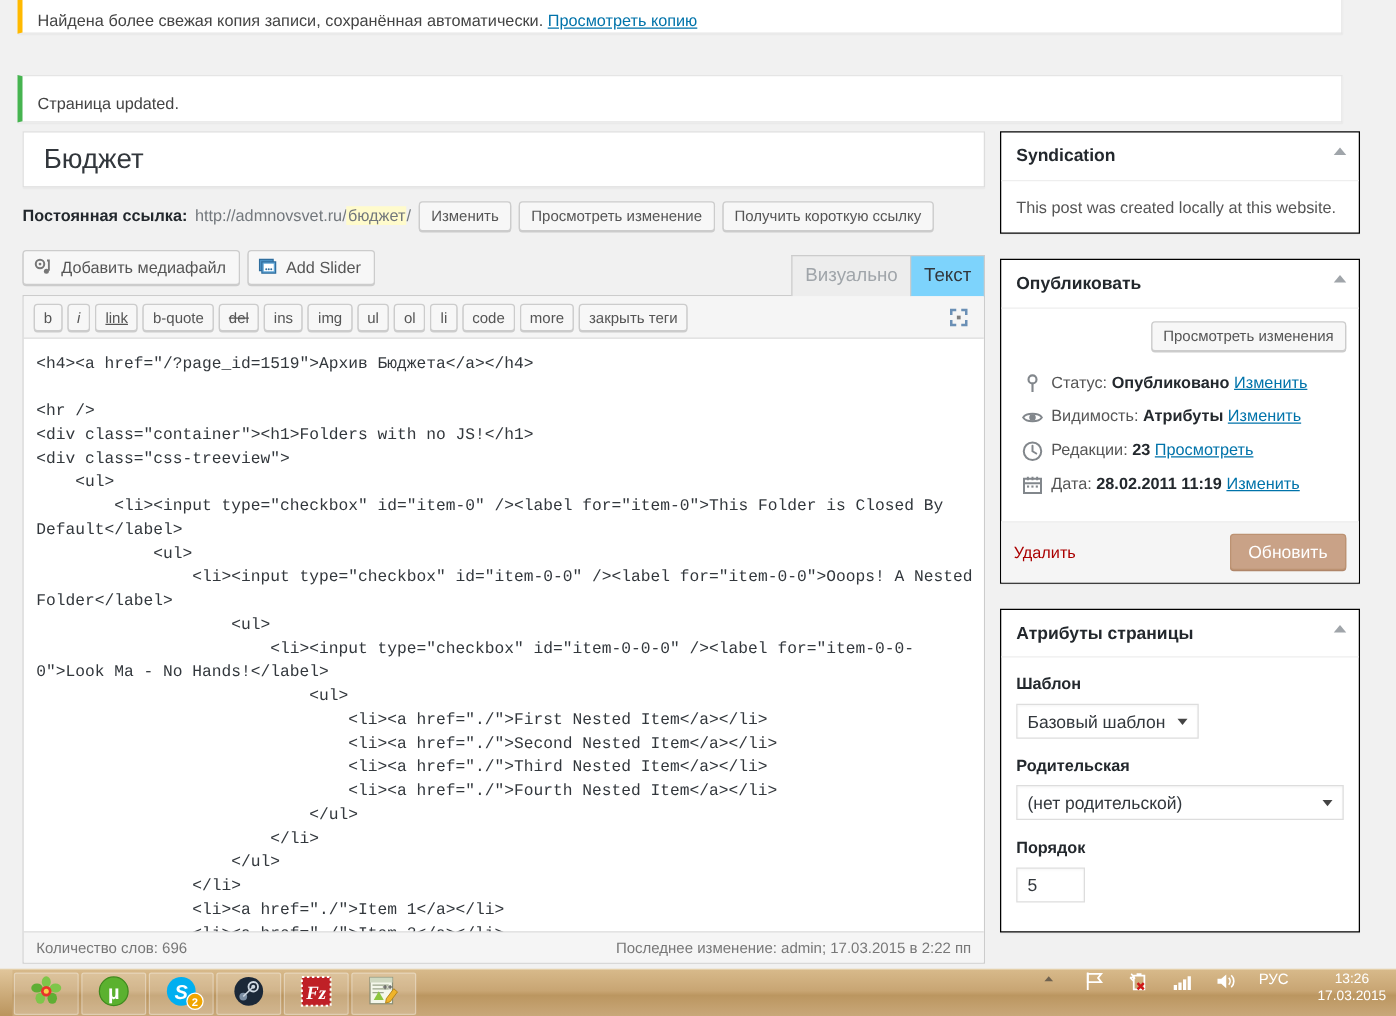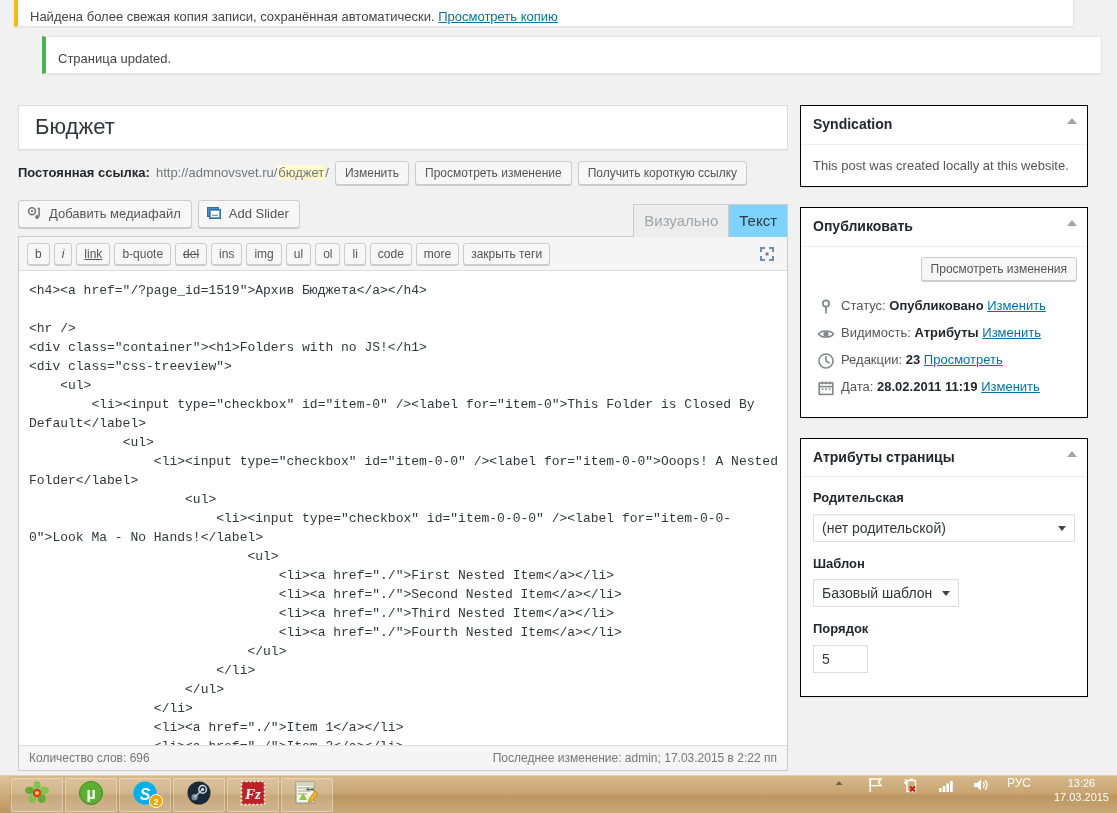--- a/index.html
+++ b/index.html
@@ -282,21 +282,21 @@
 </head>
 <body>
 
 <div id="page">
 
   <div class="notice notice-warning" style="left:14px; top:-4px; width:1060px; height:31px;">
     <span>Найдена более свежая копия записи, сохранённая автоматически.</span>
     <a href="#">Просмотреть копию</a>
   </div>
 
-  <div class="notice notice-success" style="left:14px; top:36px; width:1060px; height:38px; padding-top:12px;margin-left:28px;">
+  <div class="notice notice-success" style="left:14px; top:60px; width:1060px; height:38px; padding-top:12px;">
     <span>Страница updated.</span>
   </div>
 
   <div class="col-main">
 
     <div class="title-wrap">
       <input class="title-input" type="text" value="Бюджет" style="">
     </div>
 
     <div class="permalink-row">
@@ -465,40 +465,44 @@
                 <rect x="8.1" y="9.4" width="1.7" height="1.7" fill="#82878c"></rect>
                 <rect x="11.6" y="9.4" width="1.7" height="1.7" fill="#82878c"></rect>
               </svg>
             </span>
             <span>Дата:</span>
             <b>28.02.2011 11:19</b>
             <a href="#">Изменить</a>
           </li>
         </ul>
 
+        <div class="publish-actions">
+          <a href="#" class="delete-link">Удалить</a>
+          <button class="btn-primary">Обновить</button>
+        </div>
       </div>
     </div>
 
     <div class="postbox">
       <div class="pb-head">
         <span>Атрибуты страницы</span>
         <span class="pb-toggle"></span>
       </div>
       <div class="pb-body">
         <div class="attr-group">
-          <label class="attr-label">Родительская</label>
-          <div class="sel wide">
-            <span>(нет родительской)</span>
+          <label class="attr-label">Шаблон</label>
+          <div class="sel">
+            <span>Базовый шаблон</span>
             <span class="caret"></span>
           </div>
         </div>
         <div class="attr-group">
-          <label class="attr-label">Шаблон</label>
-          <div class="sel">
-            <span>Базовый шаблон</span>
+          <label class="attr-label">Родительская</label>
+          <div class="sel wide">
+            <span>(нет родительской)</span>
             <span class="caret"></span>
           </div>
         </div>
         <div class="attr-group">
           <label class="attr-label">Порядок</label>
           <input class="num-input" type="text" value="5" style="">
         </div>
       </div>
     </div>
   </div>

